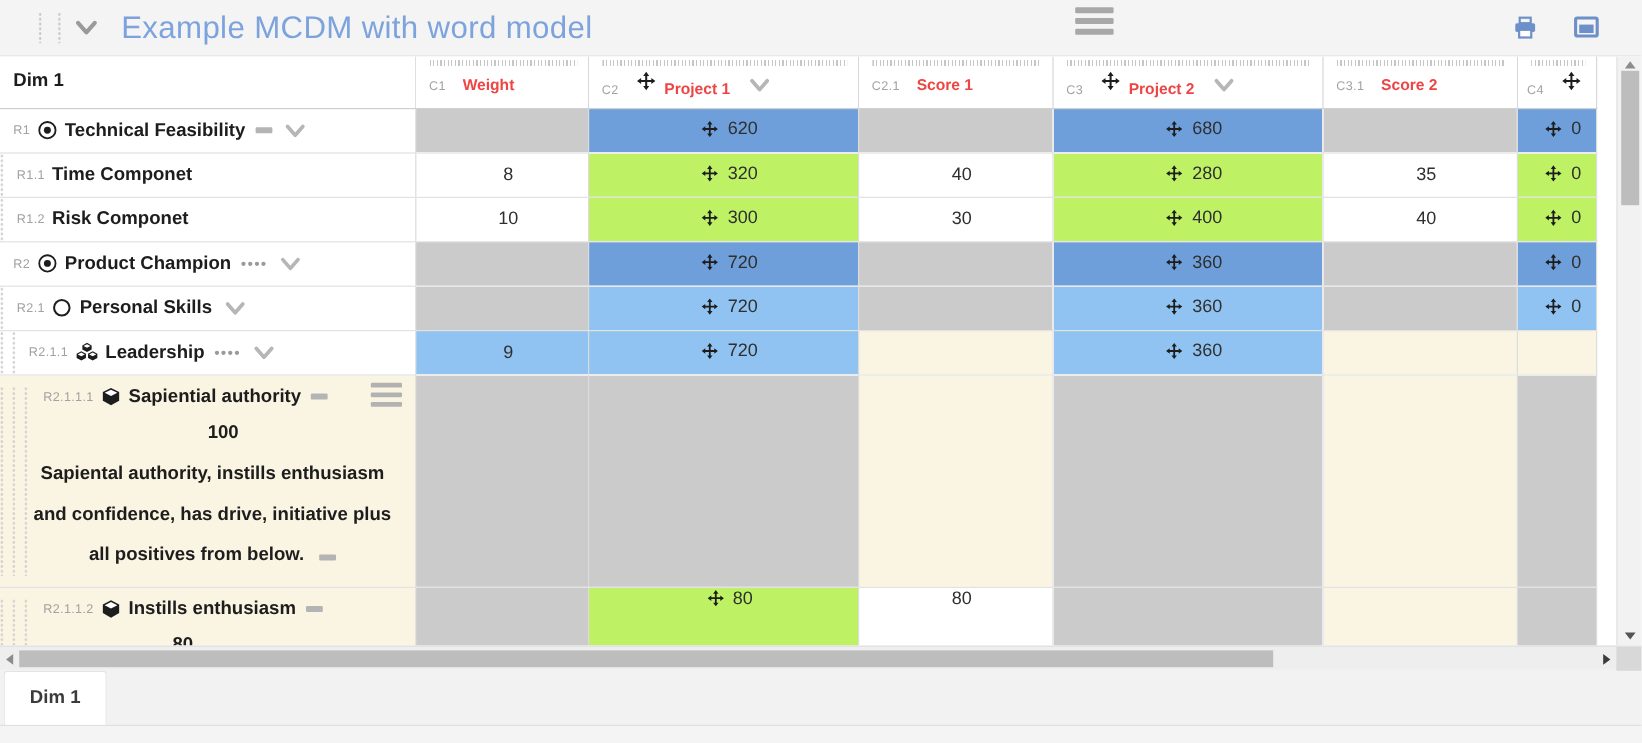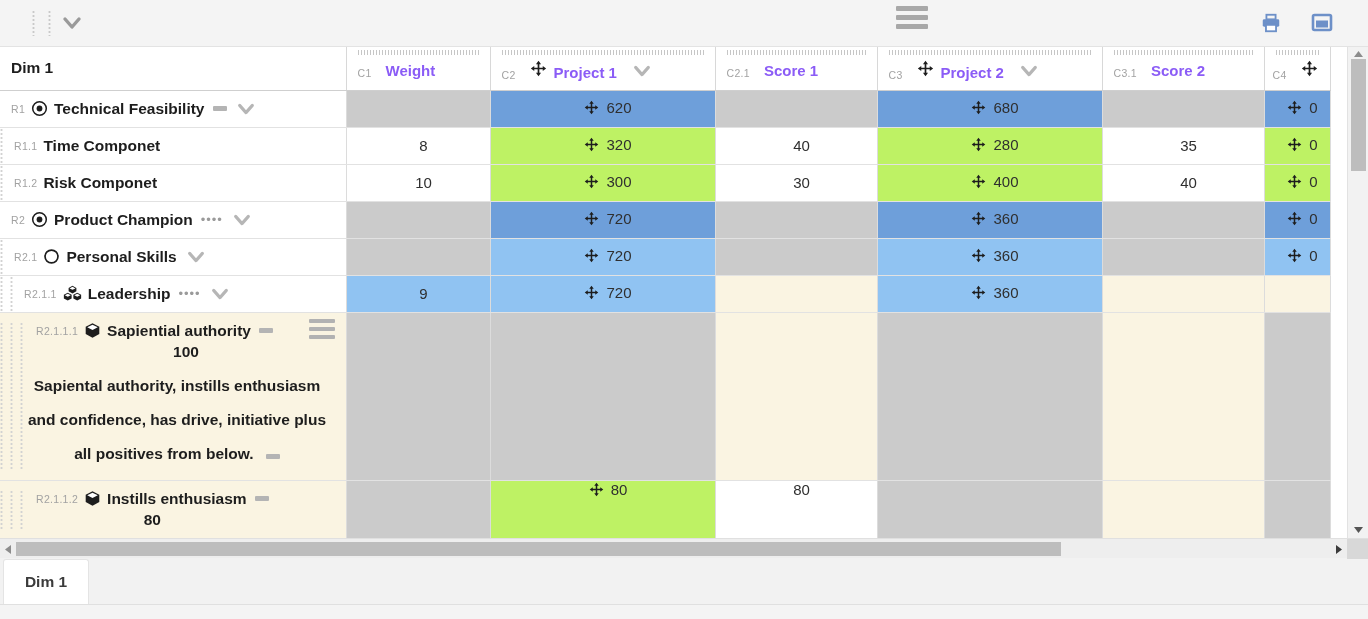--- a/index.html
+++ b/index.html
@@ -103,21 +103,21 @@
   }
   .colid {
     font-size: 10.5px;
     color: #a2a2a2;
     font-weight: normal;
     margin-right: 7px;
     letter-spacing: .3px;
     vertical-align: 1px;
   }
   .hdr-inner { display: flex; align-items: flex-end; gap: 7px; margin-top: 4px; }
-  .hdr-label { font-weight: bold; font-size: 15px; color: #8b5cf6; }
+  .hdr-label { font-weight: bold; font-size: 13px; color: #ef4444; }
   .chev-hdr { margin-left: 8px; cursor: pointer; display: flex; }
   .th-dim {
     font-weight: bold; font-size: 15.5px; color: #1d1d1d;
     border-right: 1px solid #d8d8d8;
   }
   .th-c4 { padding-left: 8px; }
 
   
   tbody td {
     border-right: 1px solid #dcdcdc;
@@ -168,21 +168,21 @@
     display: inline-block; margin-left: 8px;
     letter-spacing: 1px; color: #9a9a9a; font-size: 13px; vertical-align: 3px;
   }
   .chev-row { margin-left: 9px; cursor: pointer; display: inline-flex; vertical-align: middle; }
 
   
   td.notecell { padding: 0; vertical-align: top; background: #faf4e2; }
   .note-wrap { display: flex; padding: 9px 8px 9px 0; min-height: 100%; }
   .note-body { padding-left: 2px; }
   .note-head { display: flex; align-items: center; flex-wrap: wrap; }
-  .note-num { font-weight: bold; font-size: 15.5px; color: #1d1d1d; margin-top: 3px; }
+  .note-num { font-weight: bold; font-size: 15.5px; color: #1d1d1d; margin-top: 12px; }
   .note-text {
     font-weight: bold; font-size: 15.5px; color: #1d1d1d;
     line-height: 34px; margin-top: 8px; white-space: normal;
     max-width: 318px; margin-left: -18px;
   }
 
   
   .mv { display: inline-flex; align-items: center; }
   .mv .mvico { margin-right: 7px; display: inline-flex; }
   .mv .mvtxt { font-size: 15px; color: #2f2f2f; }
@@ -276,20 +276,21 @@
   <div class="titlebar">
     <div class="tb-handles">
       <div class="dots-v"></div>
       <div class="dots-v"></div>
     </div>
     <span class="tb-chev">
       <svg width="22" height="22" viewBox="0 0 22 22">
           <path d="M4 7 L11 15 L18 7" fill="none" stroke="#9a9a9a" stroke-width="3.4" stroke-linecap="round" stroke-linejoin="round"></path>
         </svg>
     </span>
+    <div class="doc-title">Example MCDM with word model</div>
 
     <div class="tb-center">
       <div class="hbar"></div>
         <div class="hbar"></div>
         <div class="hbar"></div>
     </div>
 
     <div class="tb-right">
       <span class="tb-icon">
         <svg width="22" height="22" viewBox="0 0 24 24">

